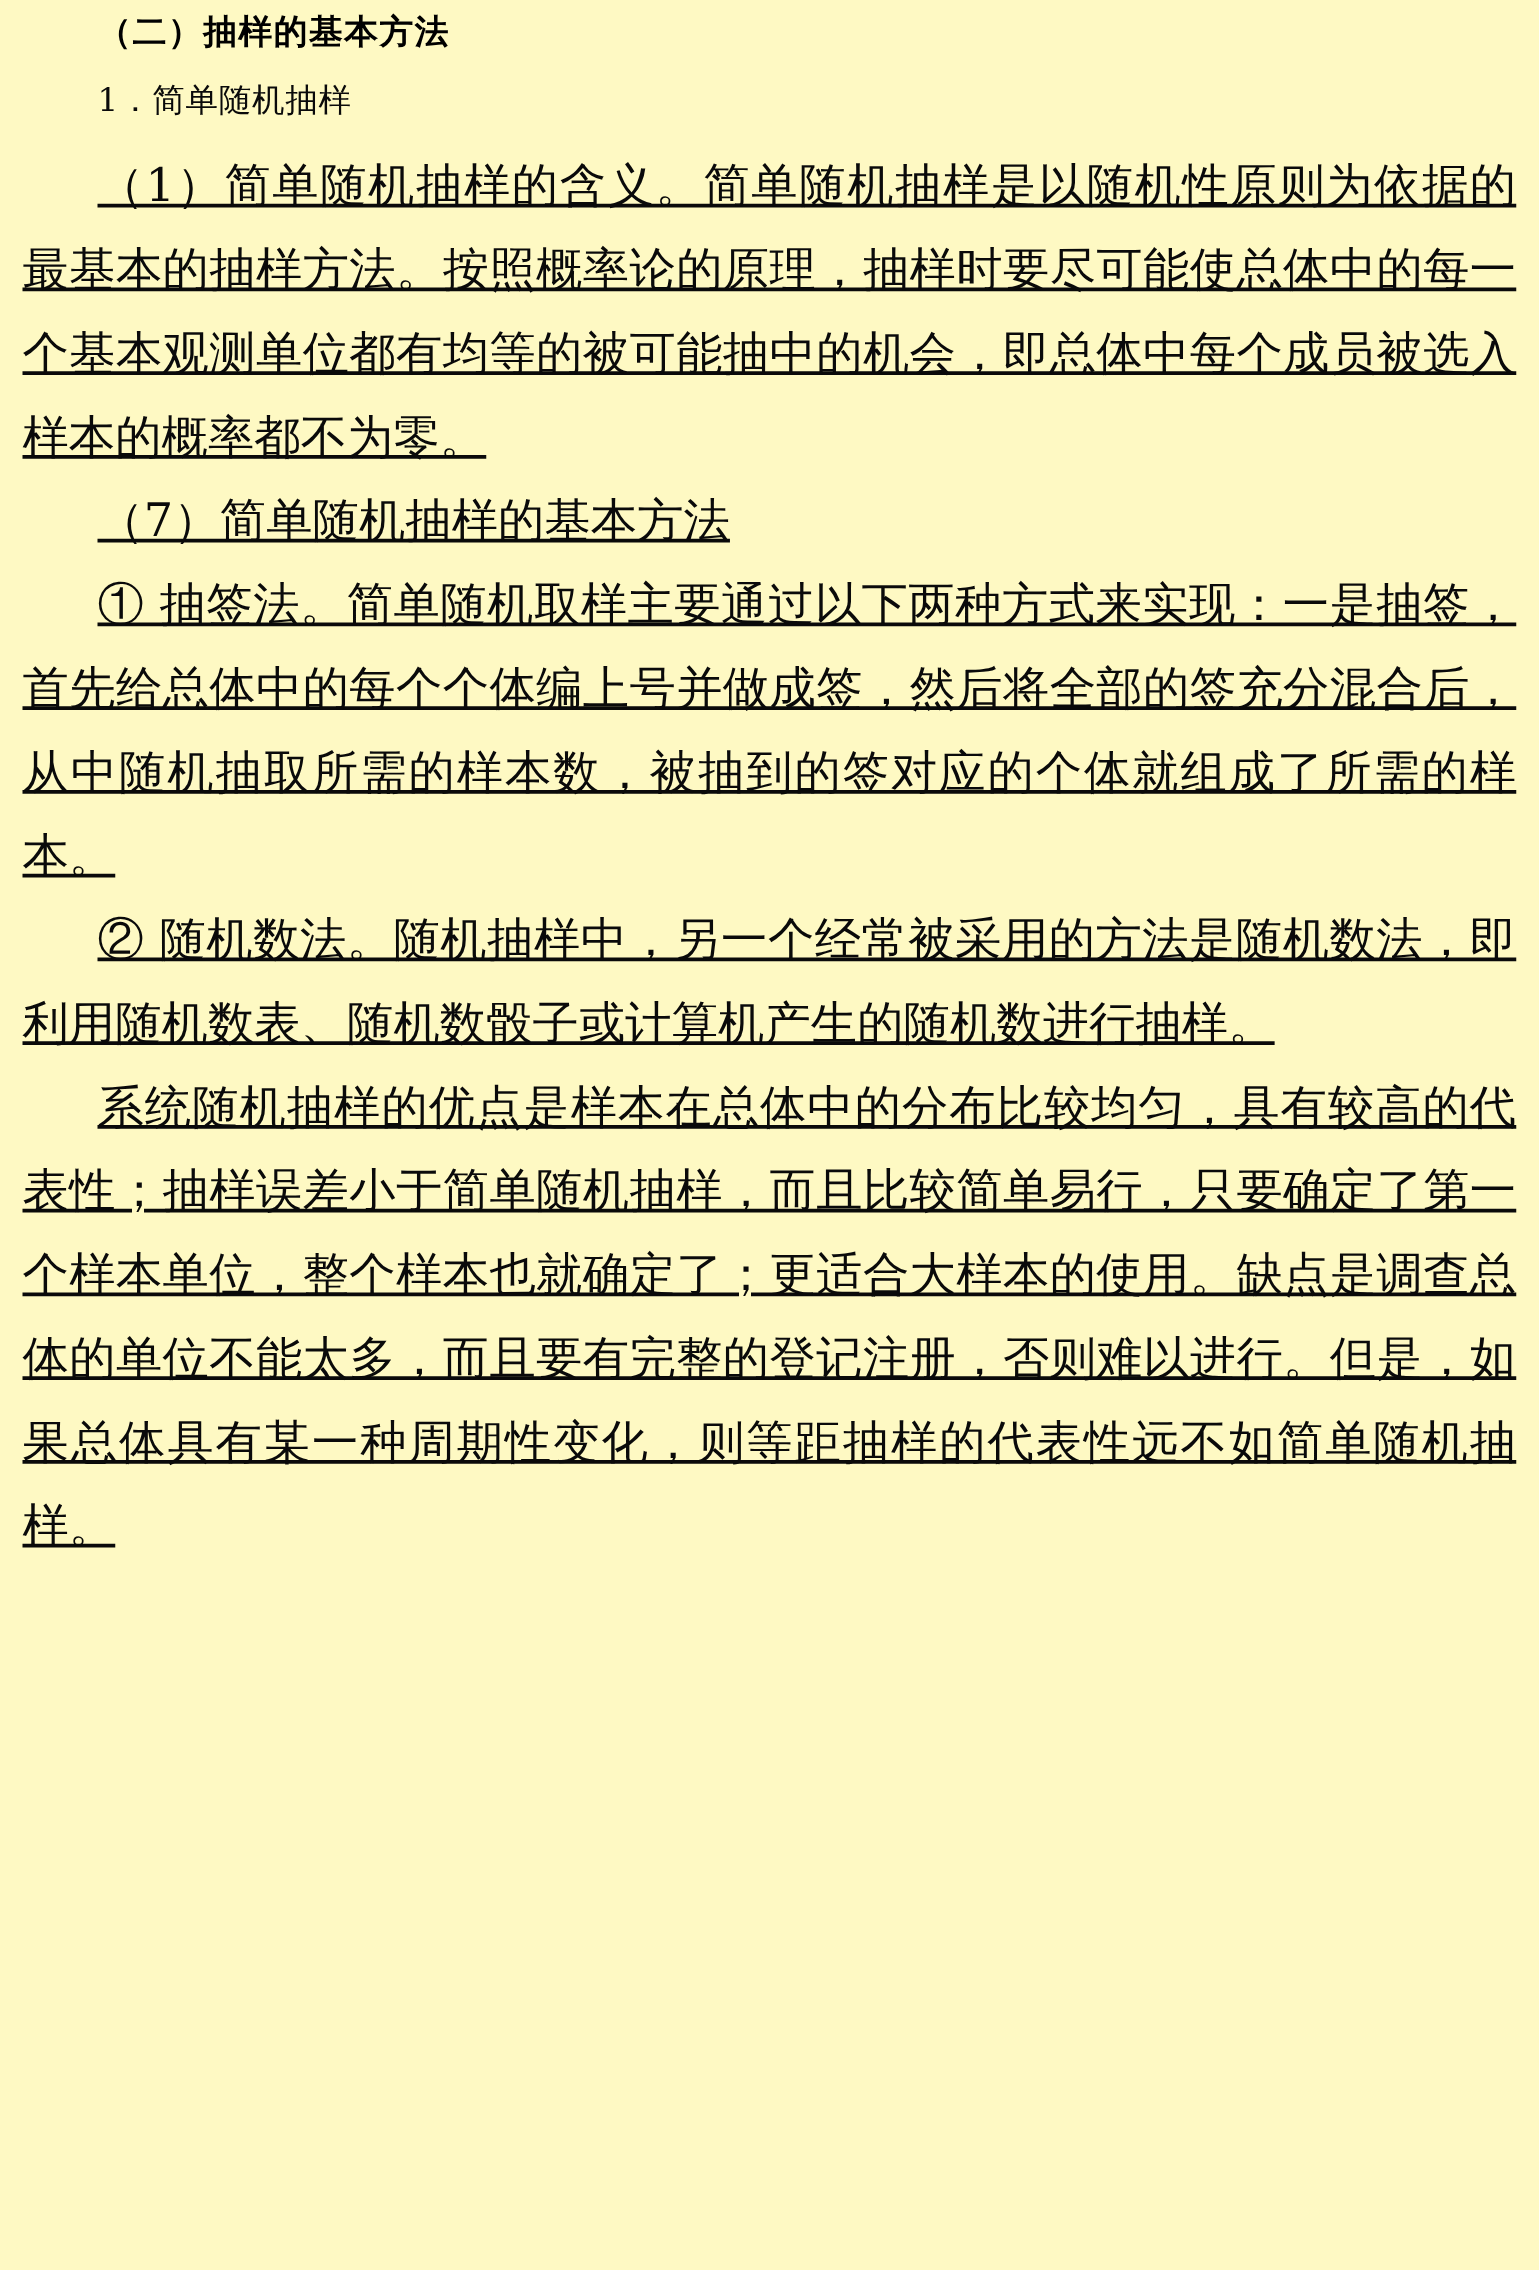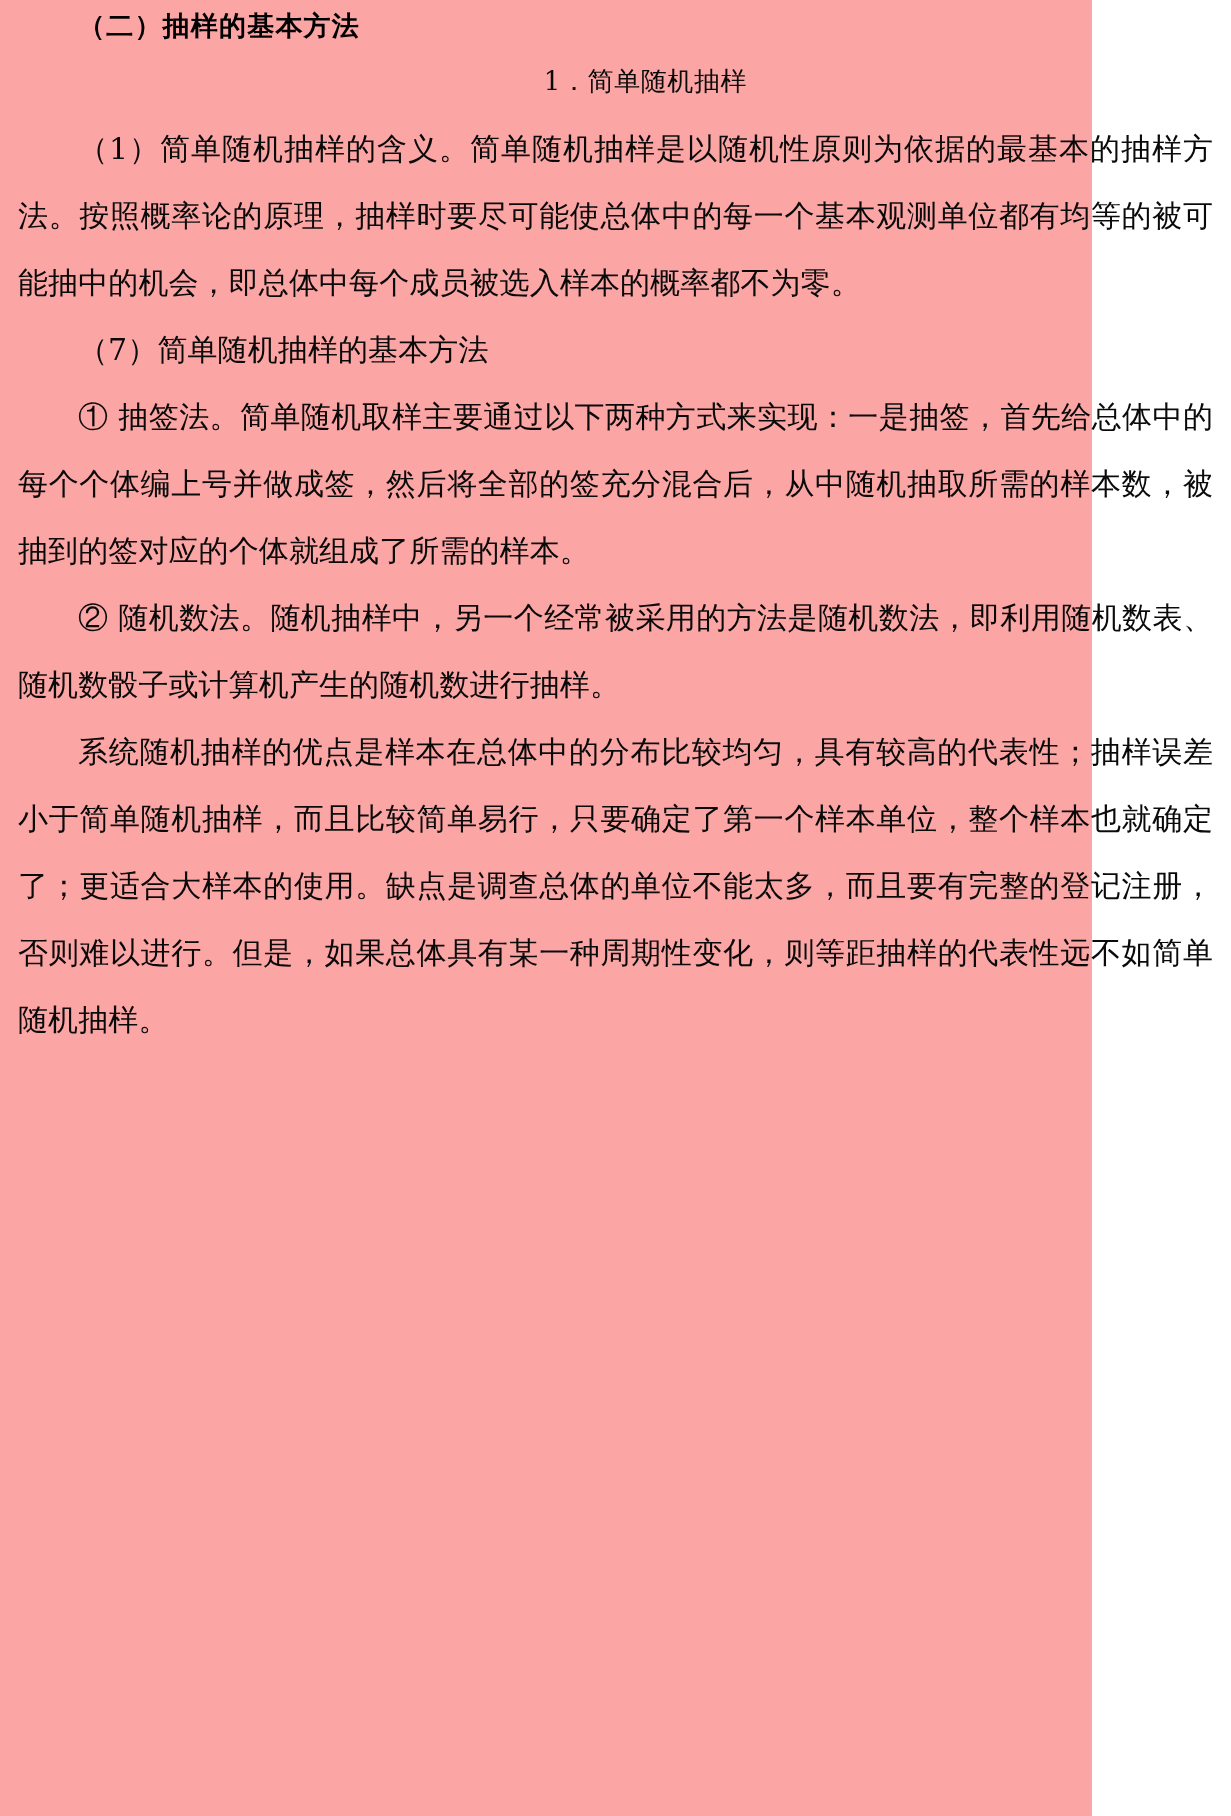--- a/index.html
+++ b/index.html
@@ -9,25 +9,25 @@
   }
   body {
     width: 1231px;
     height: 1816px;
     overflow: hidden;
     font-family: "DejaVu Serif", "Liberation Serif", serif;
     color: #0a0a0a;
   }
   .page {
     position: relative;
-    width: 1092px;
+    width: 1231px;
     height: 1816px;
     box-sizing: border-box;
     padding: 0;
-    background: #fca5a5;
+    background: #fef9c3;
   }
   .column {
     position: absolute;
     left: 18px;
     top: 0px;
     width: 1195px;
   }
   
   .heading {
     font-family: "DejaVu Sans", "Liberation Sans", sans-serif;
@@ -41,32 +41,32 @@
     color: #000;
   }
   
   .subhead {
     font-family: "DejaVu Serif", "Liberation Serif", serif;
     font-size: 26px;
     line-height: 67px;
     margin: 0;
     text-indent: 60px;
     letter-spacing: 0.6px;
-    text-align: center;
   }
   
   .para {
-    font-size: 30px;
+    font-size: 37px;
     line-height: 67px;
     margin: 0;
     text-align: justify;
     text-align-last: left;
     text-indent: 60px;
     letter-spacing: 0.1px;
     word-break: break-all;
+    text-decoration: underline;
   }
 </style>
 </head>
 <body>
 
 <div class="page">
   <div class="column">
 
     <h2 class="heading">（二）抽样的基本方法</h2>
 

